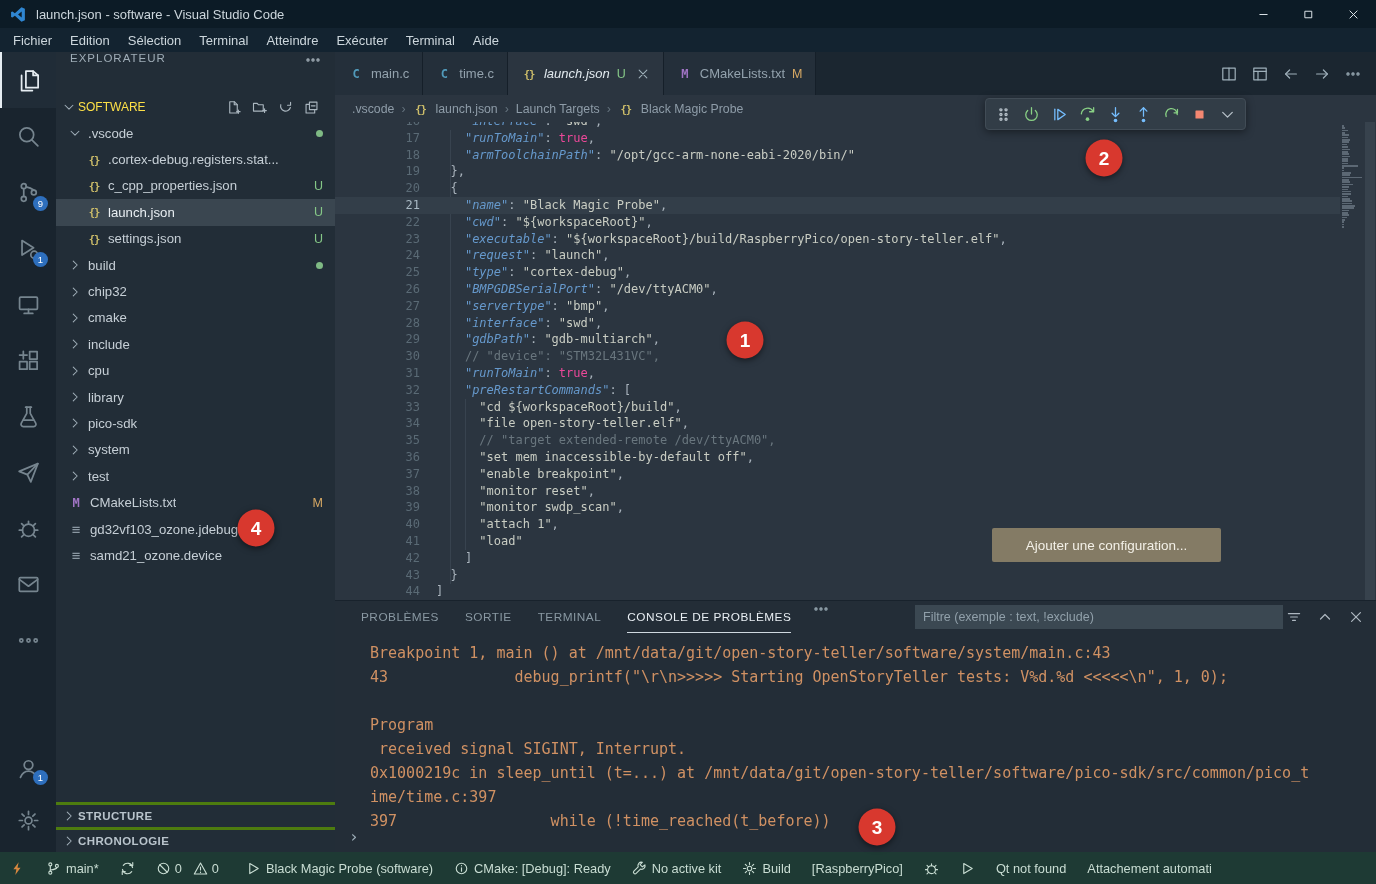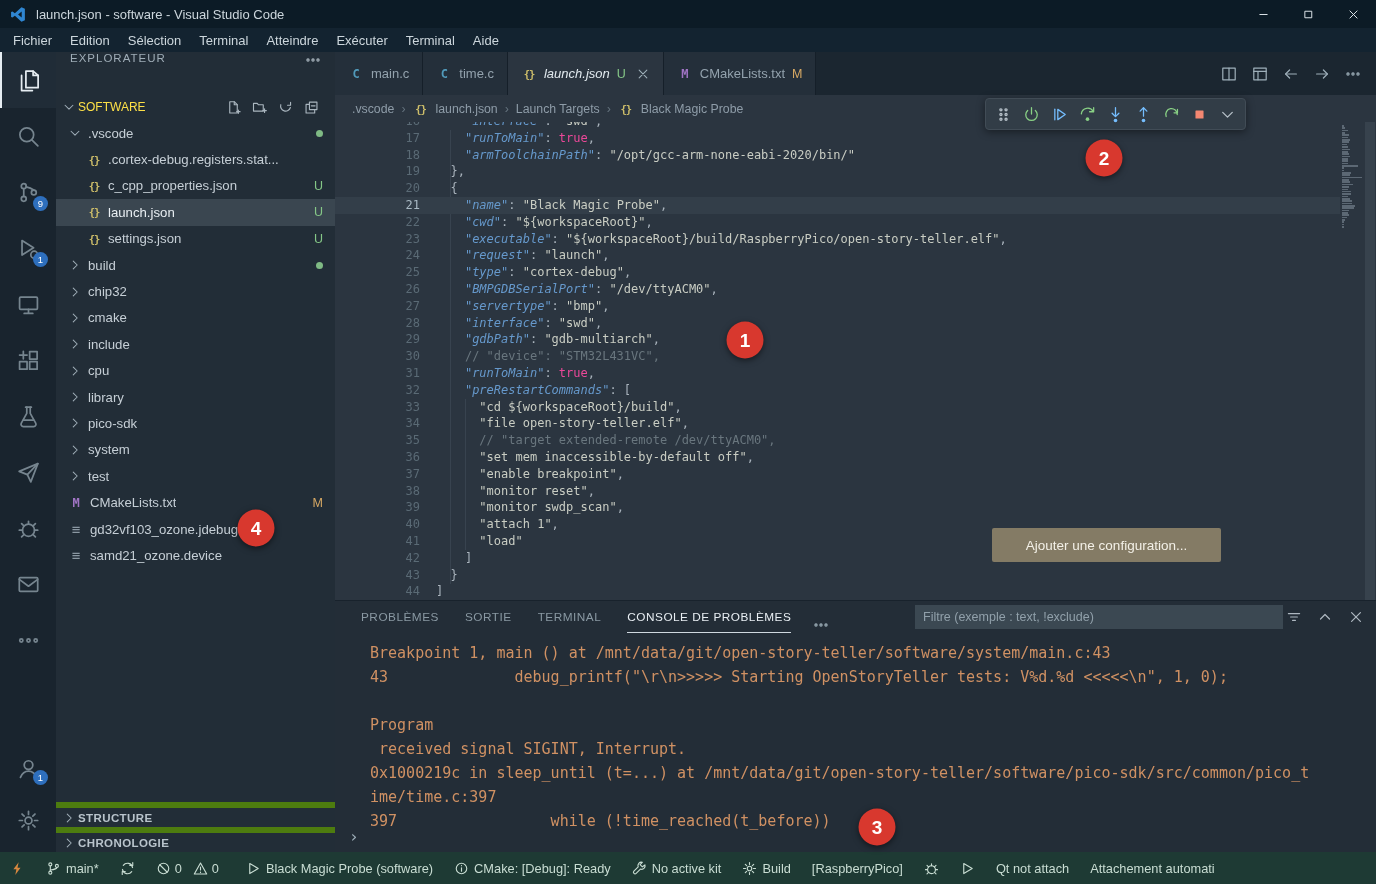--- a/index.html
+++ b/index.html
@@ -46,21 +46,21 @@
   .json-ic{color:#cfbf6a;font-size:10.5px;letter-spacing:-1px}
   .c-ic{color:#519aba;font-size:12px}
   .m-ic{color:#a074c4;font-size:12px}
   .list-ic{color:#8b98a2;font-size:14px;font-weight:normal}
   .trow .lbl{margin-left:6px;white-space:nowrap;overflow:hidden}
   .trow .right{margin-left:auto;display:flex;align-items:center;gap:6px}
   .badge-u{color:#85c787;font-size:12.5px}
   .badge-m{color:#d8a964;font-size:12.5px}
   .gdot{width:7px;height:7px;border-radius:50%;background:#7fba84}
   #sb-bottom{position:absolute;left:0;right:0;bottom:0}
-  .sb-brow{height:25px;display:flex;align-items:center;border-top:6px solid #4d7c0f;font-weight:bold;font-size:11.5px;color:#b9c4cc;padding:0 4px;letter-spacing:.4px}
+  .sb-brow{height:25px;display:flex;align-items:center;border-top:3px solid #4d7c0f;font-weight:bold;font-size:11.5px;color:#b9c4cc;padding:0 4px;letter-spacing:.4px}
   .sb-brow .chev{width:14px;height:14px;margin:0 2px;color:#9fadb7}
 
   
   #editor{position:absolute;left:335px;top:52px;width:1041px;height:548px;background:#2b3540;overflow:hidden}
   #tabbar{position:absolute;left:0;top:0;right:0;height:43px;background:#1b2630;display:flex;align-items:stretch}
   .tab{display:flex;align-items:center;gap:7px;padding:0 13px;background:#242f3a;border-right:1px solid #151f29;font-size:13px;color:#93a2ad}
   .tab.active{background:#2b3540;color:#e2eaef}
   .it{font-style:italic}
   .tab .close{width:14px;height:14px;color:#9fb0ba;margin-left:3px}
   #tab-acts{margin-left:auto;display:flex;align-items:center;gap:15px;padding-right:15px;color:#9fb0ba}
@@ -696,21 +696,21 @@
               <path d="M3.5 6 8 10.5 12.5 6"></path>
             </svg>
           </span>
         </div>
       </div>
     <button id="add-config">Ajouter une configuration...</button>
   </div>
 
   <div id="panel">
     <div id="panel-header">
-      <div id="ptabs" style="display:flex;height:100%;align-items:flex-end">
+      <div id="ptabs" style="display:flex;height:100%;align-items:flex-start">
           <div class="ptab">PROBLÈMES</div>
           <div class="ptab">SORTIE</div>
           <div class="ptab">TERMINAL</div>
           <div class="ptab active">CONSOLE DE PROBLÈMES</div>
           <span class="icon ptab-more">
             <svg viewBox="0 0 16 16">
               <g style="fill:currentColor;stroke:none">
                 <circle cx="3" cy="8" r="1.1"></circle>
                 <circle cx="8" cy="8" r="1.1"></circle>
                 <circle cx="13" cy="8" r="1.1"></circle>
@@ -837,21 +837,21 @@
         </span>
       </div>
       <div class="st-item">
         <span class="icon">
           <svg viewBox="0 0 16 16">
             <path d="M4 2.6l9 5.4-9 5.4z"></path>
           </svg>
         </span>
       </div>
       <div class="st-item">
-        <span>Qt not attach</span>
+        <span>Qt not found</span>
       </div>
       <div class="st-item">
         <span>Attachement automati</span>
       </div>
     </div>
 
   <div id="annots">
       <div class="annot" style="left:745px;top:340px">1</div>
       <div class="annot" style="left:1104px;top:158px">2</div>
       <div class="annot" style="left:877px;top:827px">3</div>

